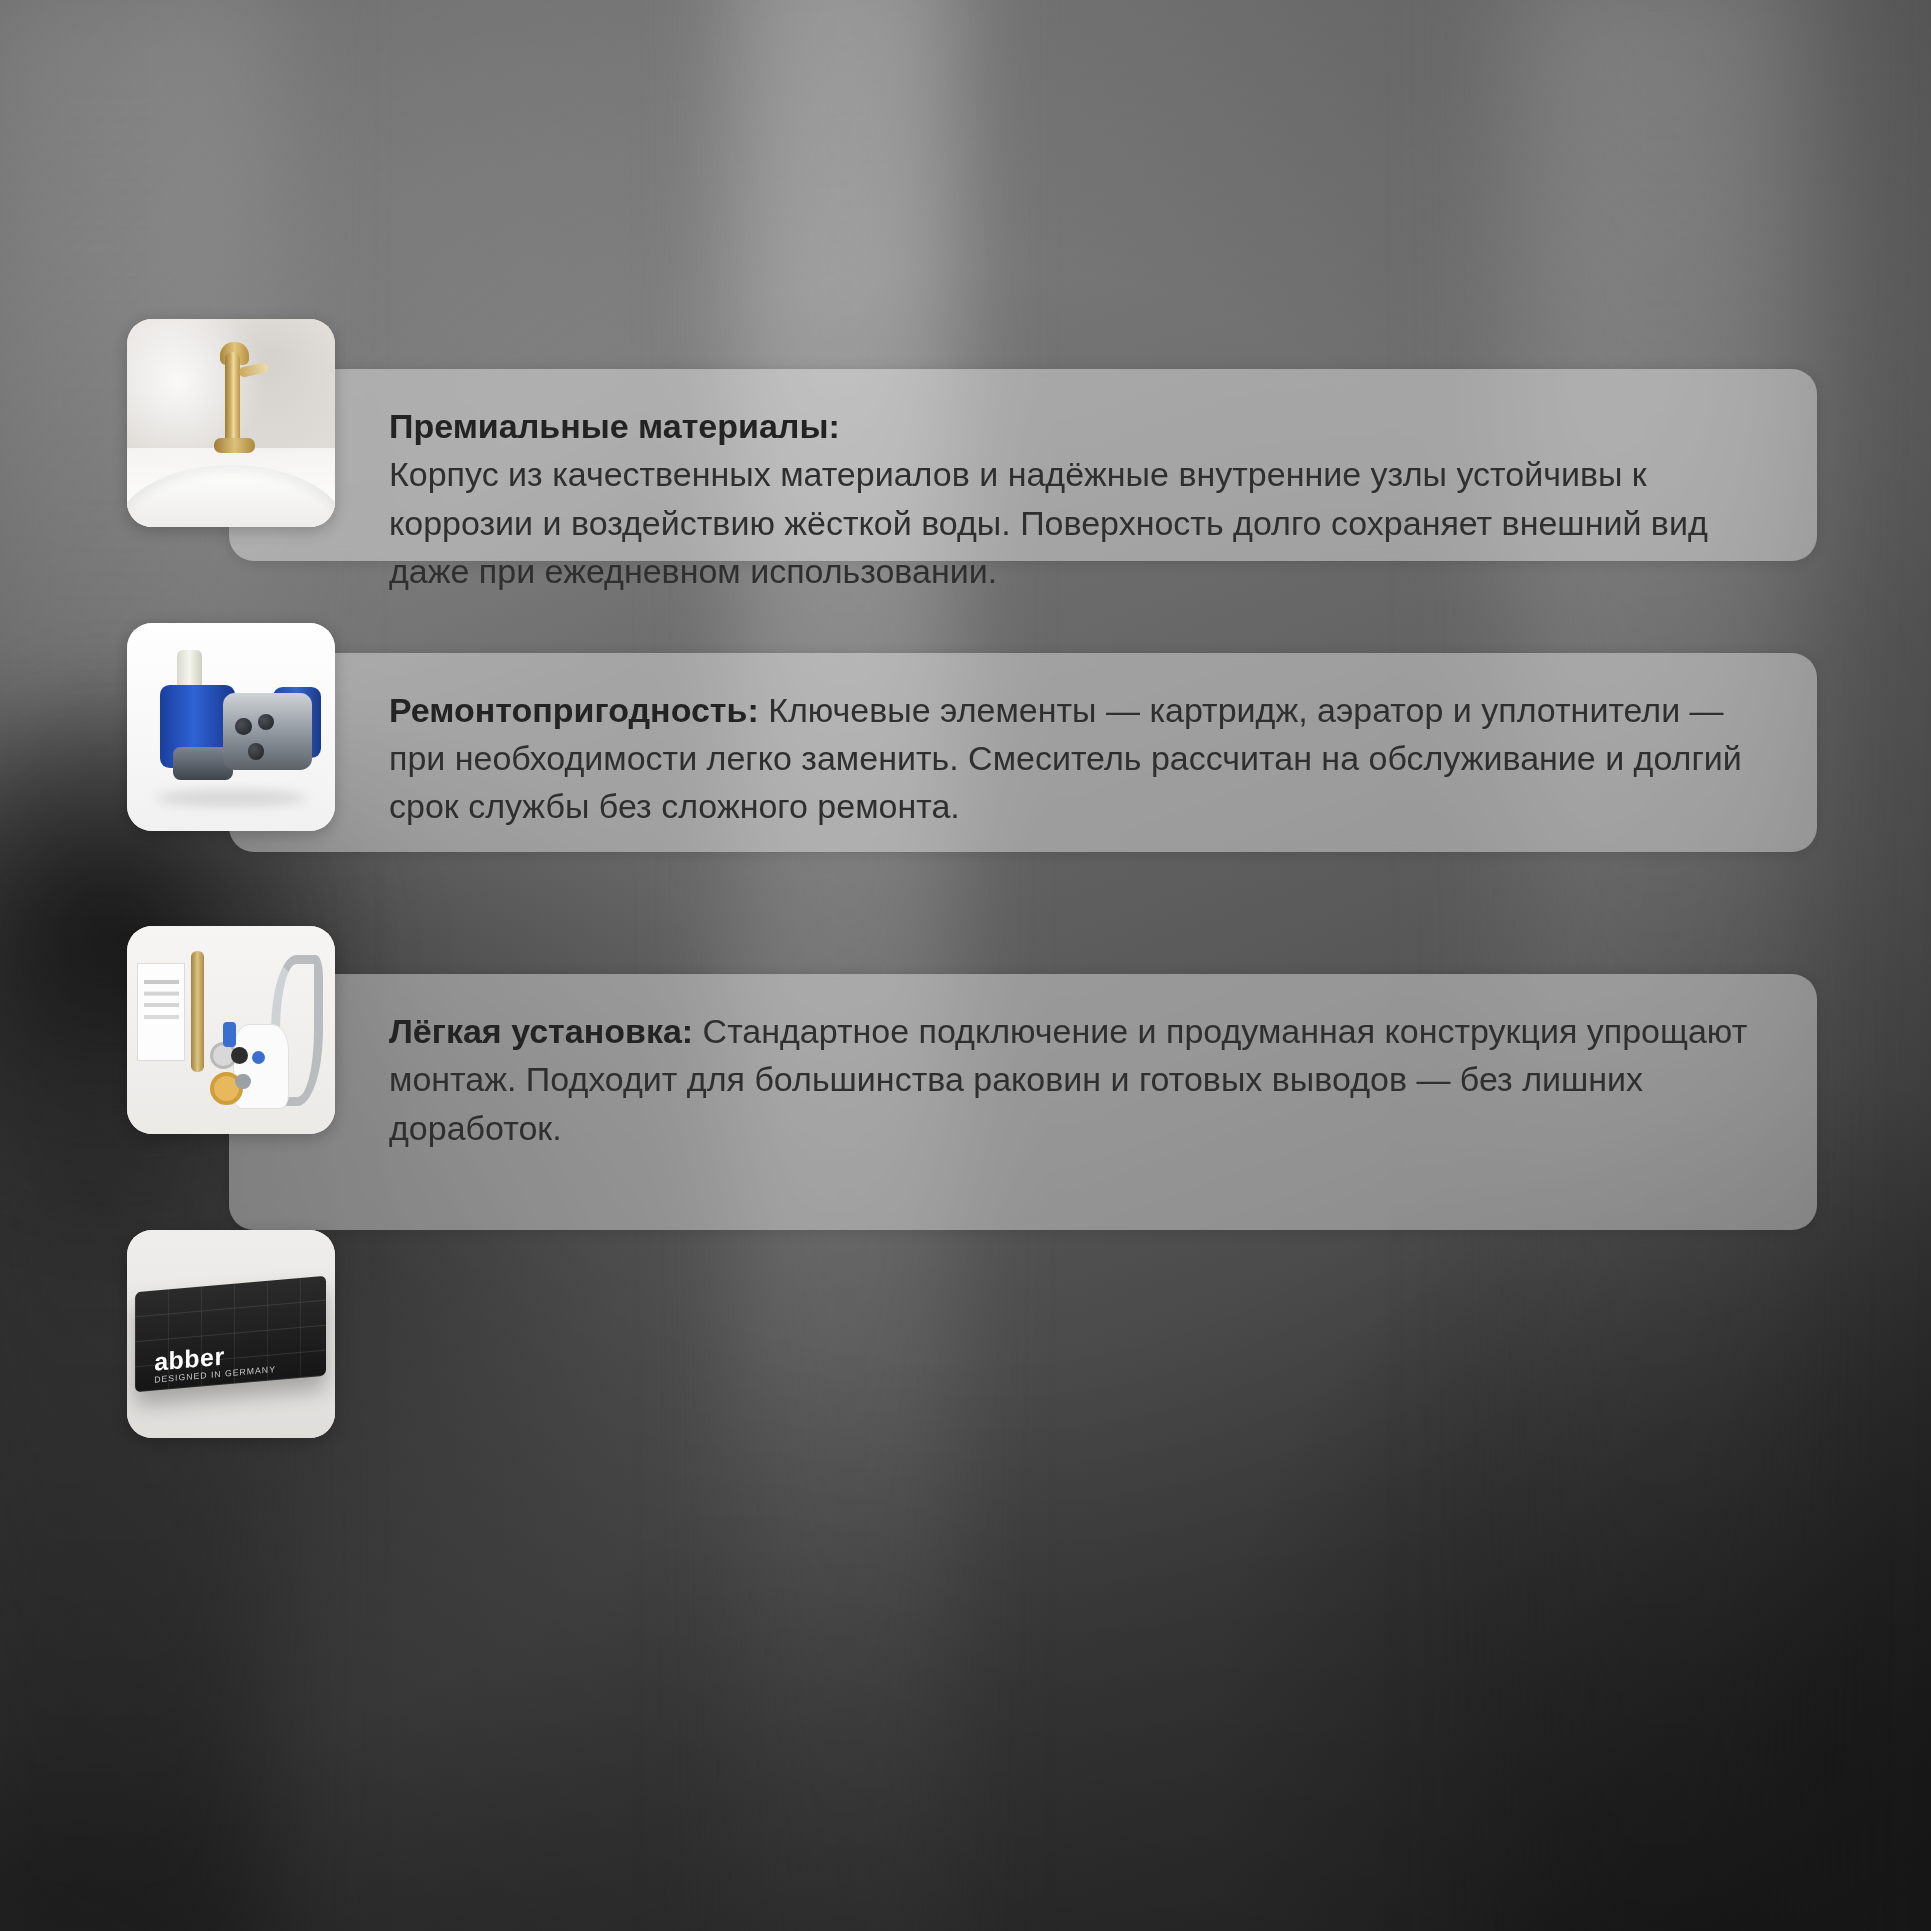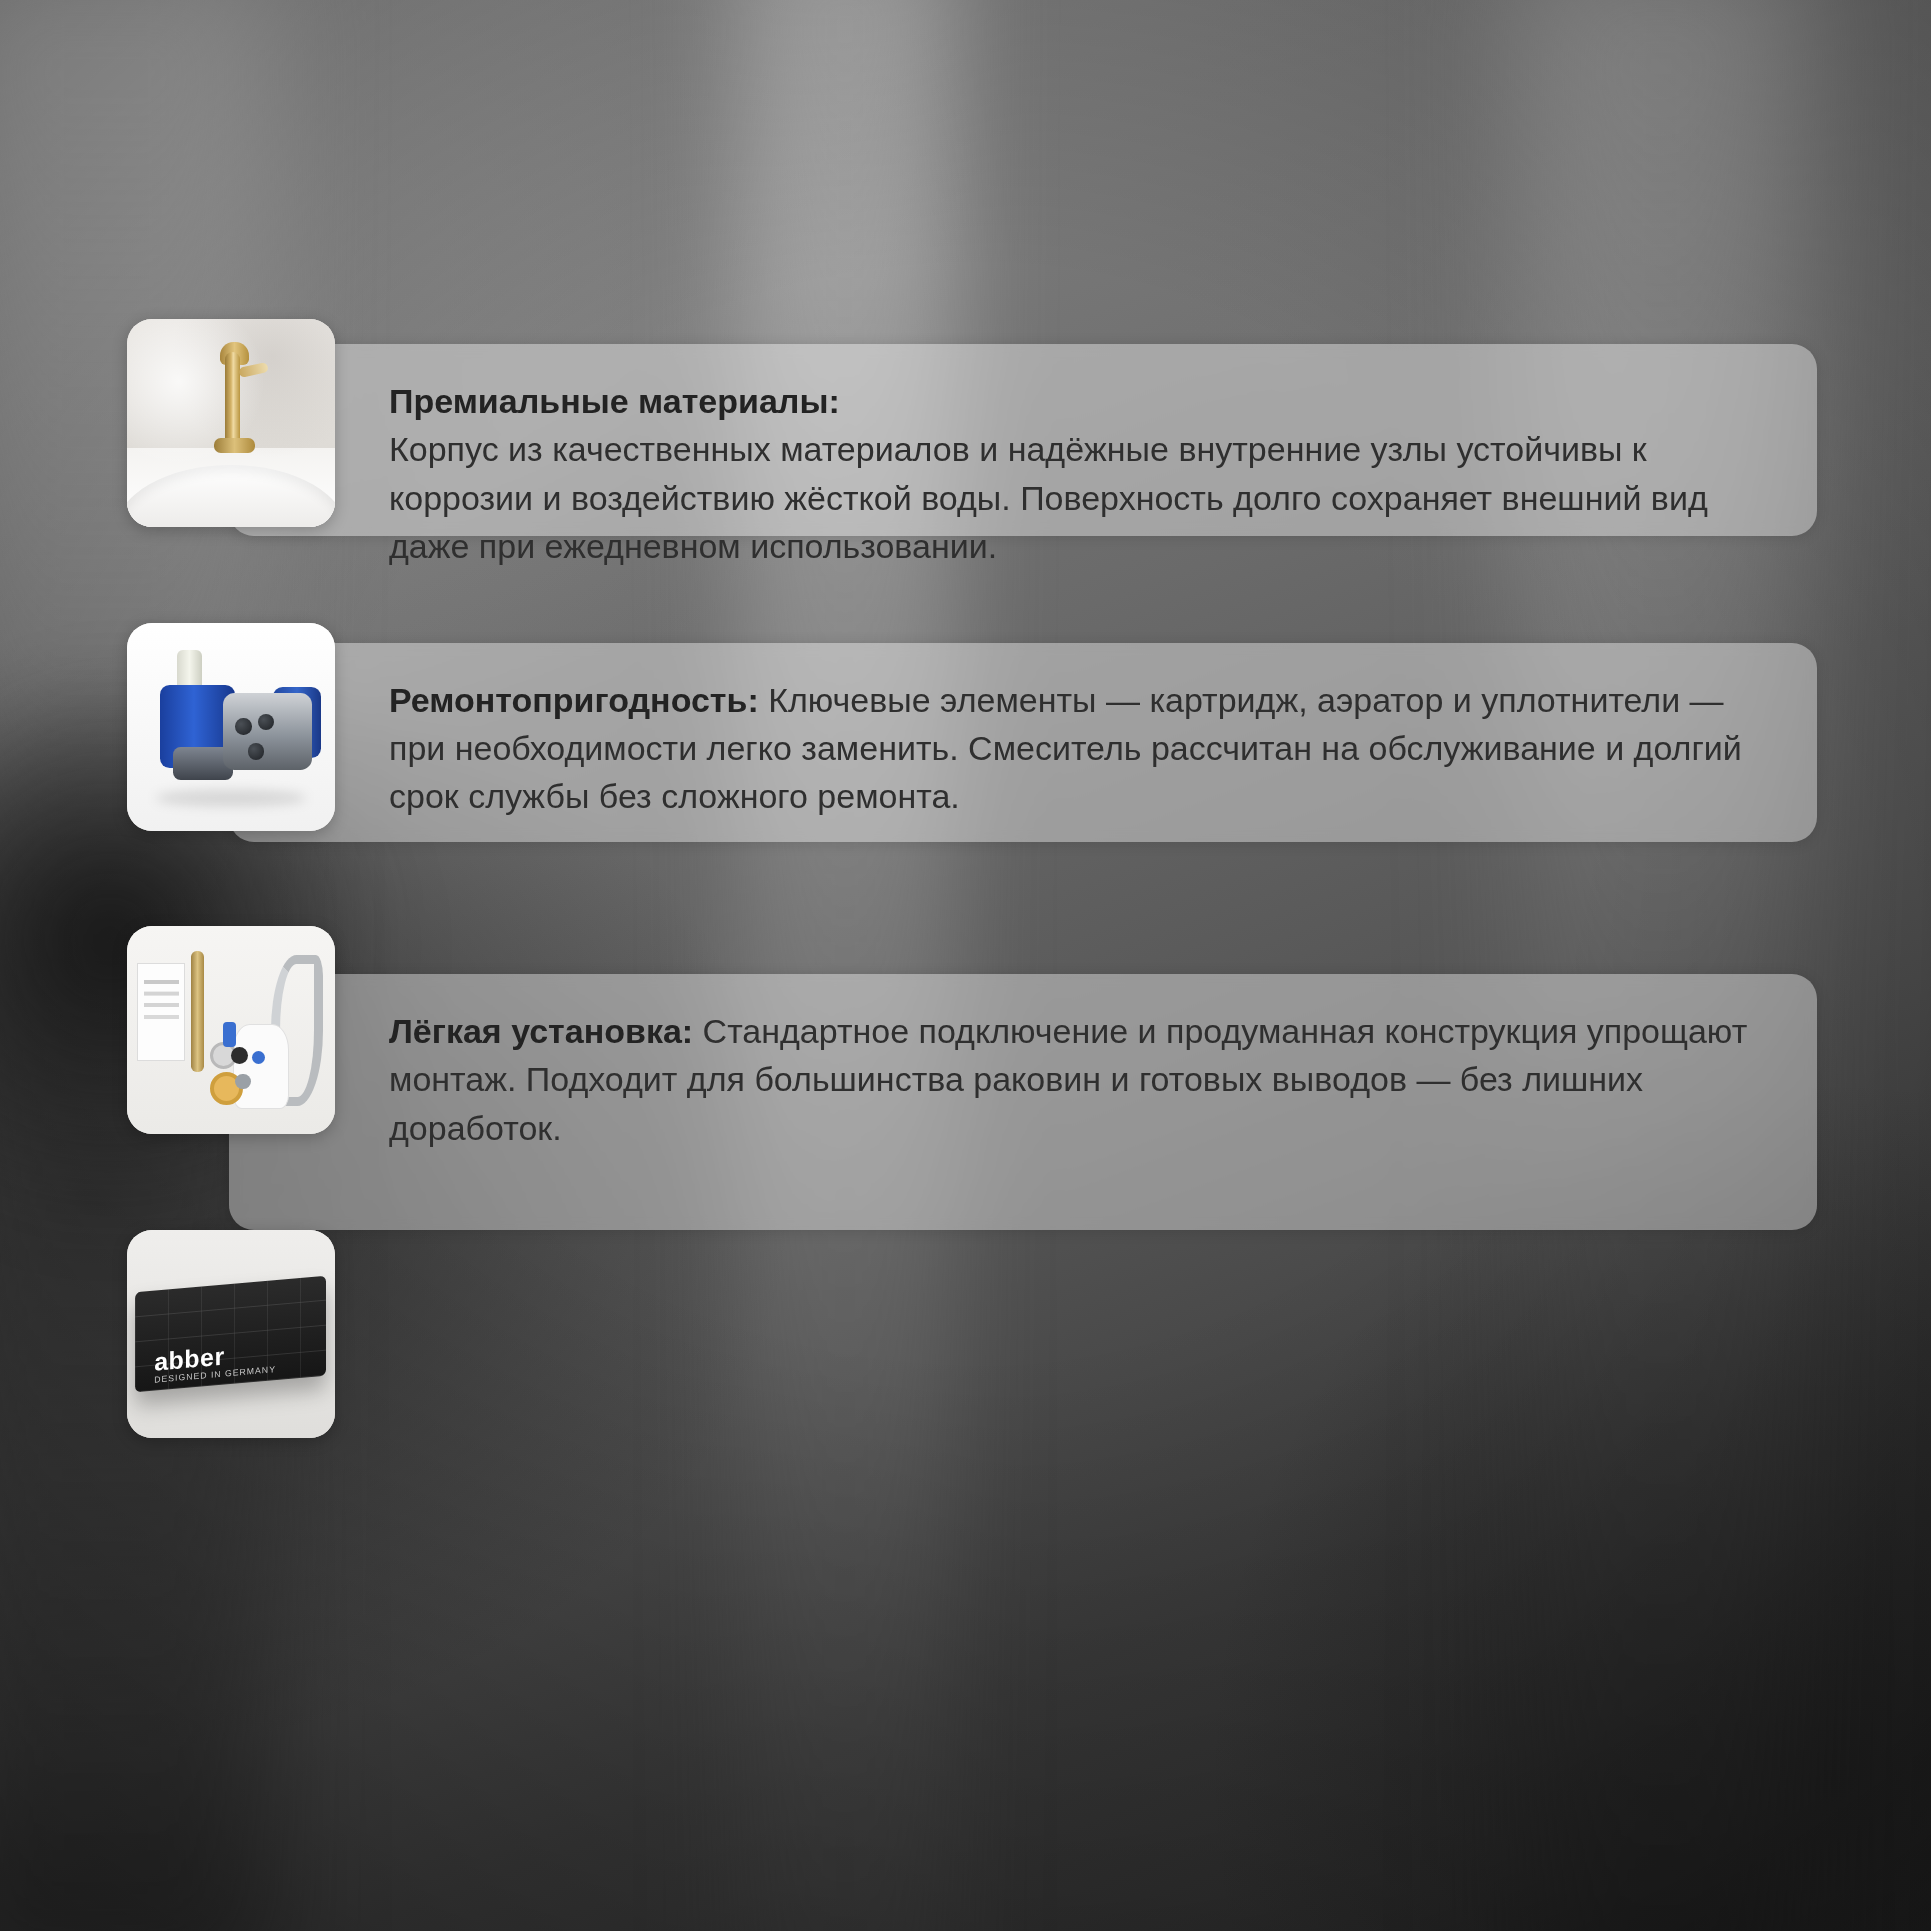--- a/index.html
+++ b/index.html
@@ -336,40 +336,40 @@
 
     <div class="row">
       <div class="thumb" style="top: 0px;">
         <div class="t1-wall"></div>
         <div class="t1-basin"></div>
         <div class="t1-head"></div>
         <div class="t1-spout"></div>
         <div class="t1-lever"></div>
         <div class="t1-base"></div>
       </div>
-      <div class="card" style="top: 25px; height: 192px;">
+      <div class="card" style="top: 50px; height: 192px;">
         <span class="lead-block"><b>Премиальные материалы: </b></span>
         <span>Корпус из качественных материалов и надёжные внутренние узлы устойчивы к коррозии и воздействию жёсткой воды. Поверхность долго сохраняет внешний вид даже при ежедневном использовании.</span>
       </div>
     </div>
 
     <div class="row">
       <div class="thumb" style="top: 0px;">
         <div class="t2-bg"></div>
         <div class="t2-stem"></div>
         <div class="t2-cyl"></div>
         <div class="t2-cap"></div>
         <div class="t2-blue-r"></div>
         <div class="t2-body2"></div>
         <div class="t2-hole-a"></div>
         <div class="t2-hole-b"></div>
         <div class="t2-hole-c"></div>
         <div class="t2-shadow"></div>
       </div>
-      <div class="card" style="top: 20px; height: 199px;">
+      <div class="card" style="top: 30px; height: 199px;">
         <b>Ремонтопригодность: </b>
         <span>Ключевые элементы — картридж, аэратор и уплотнители — при необходимости легко заменить. Смеситель рассчитан на обслуживание и долгий срок службы без сложного ремонта.</span>
       </div>
     </div>
 
     <div class="row">
       <div class="thumb" style="top: 0px;">
         <div class="t3-bg"></div>
         <div class="t3-paper"></div>
         <div class="t3-rod"></div>

